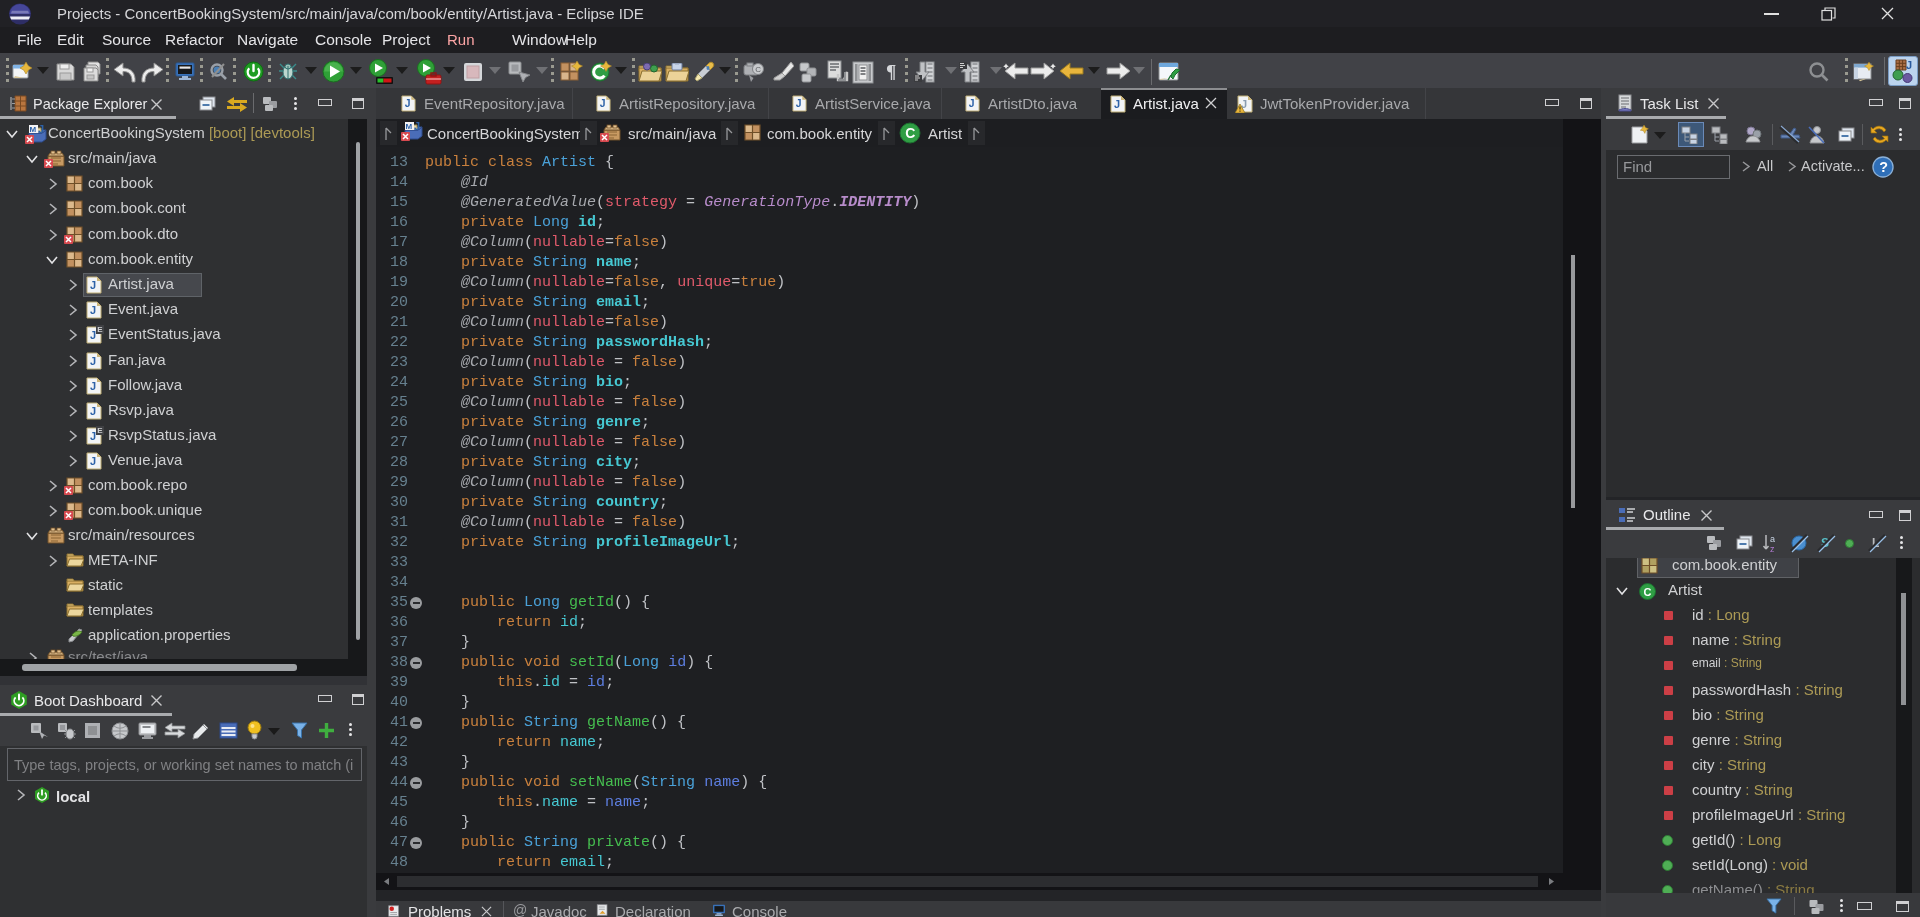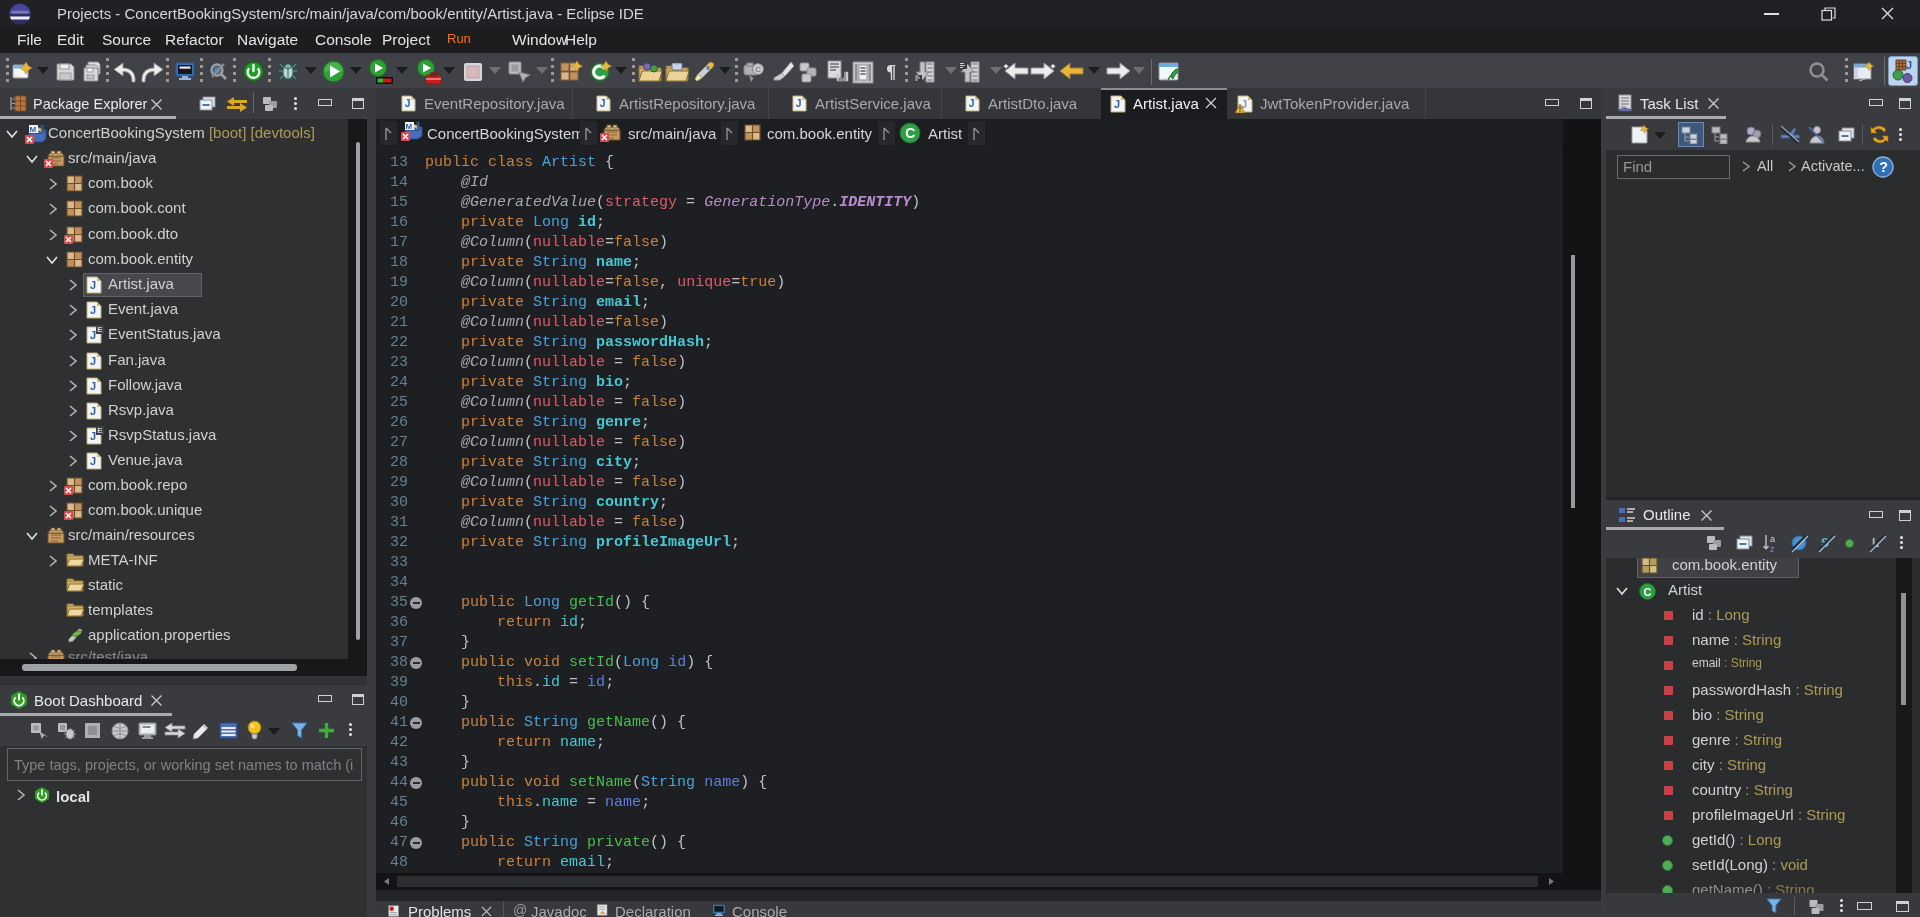--- a/index.html
+++ b/index.html
@@ -28,21 +28,21 @@
 <path d="M1 1l11 11M12 1L1 12"></path>
   </svg>
 <div class="ab" style="left:0;top:27px;width:1920px;height:26px;background:#1d1d20"></div>
 <div class="ab" style="left:17px;top:31px;font-size:15.5px;color:#e4e4e7">File</div>
 <div class="ab" style="left:57px;top:31px;font-size:15.5px;color:#e4e4e7">Edit</div>
 <div class="ab" style="left:102px;top:31px;font-size:15.5px;color:#e4e4e7">Source</div>
 <div class="ab" style="left:165px;top:31px;font-size:15.5px;color:#e4e4e7">Refactor</div>
 <div class="ab" style="left:237px;top:31px;font-size:15.5px;color:#e4e4e7">Navigate</div>
 <div class="ab" style="left:315px;top:31px;font-size:15.5px;color:#e4e4e7">Console</div>
 <div class="ab" style="left:382px;top:31px;font-size:15.5px;color:#e4e4e7">Project</div>
-<div class="ab" style="left:447px;top:31px;font-size:13px;color:#f97316">Run</div>
+<div class="ab" style="left:447px;top:31px;font-size:15px;color:#fca5a5">Run</div>
 <div class="ab" style="left:512px;top:31px;font-size:15.5px;color:#e4e4e7">Window</div>
 <div class="ab" style="left:565px;top:31px;font-size:15.5px;color:#e4e4e7">Help</div>
 <div class="ab" style="left:0;top:53px;width:1920px;height:35px;background:#414247"></div>
 <div class="ab" style="left:6px;top:58px;width:3px;height:3px;background:#9a9a90"></div>
 <div class="ab" style="left:6px;top:65px;width:3px;height:3px;background:#9a9a90"></div>
 <div class="ab" style="left:6px;top:72px;width:3px;height:3px;background:#9a9a90"></div>
 <div class="ab" style="left:6px;top:79px;width:3px;height:3px;background:#9a9a90"></div>
 <svg class="ab" style="left:12px;top:61px" width="22" height="22" viewBox="0 0 22 22">
 <rect x="1" y="4" width="15" height="13" rx="1" fill="#f3f5f7" stroke="#9aa0a6"></rect>
 <rect x="1" y="4" width="15" height="3.5" fill="#7fb2e5"></rect>

